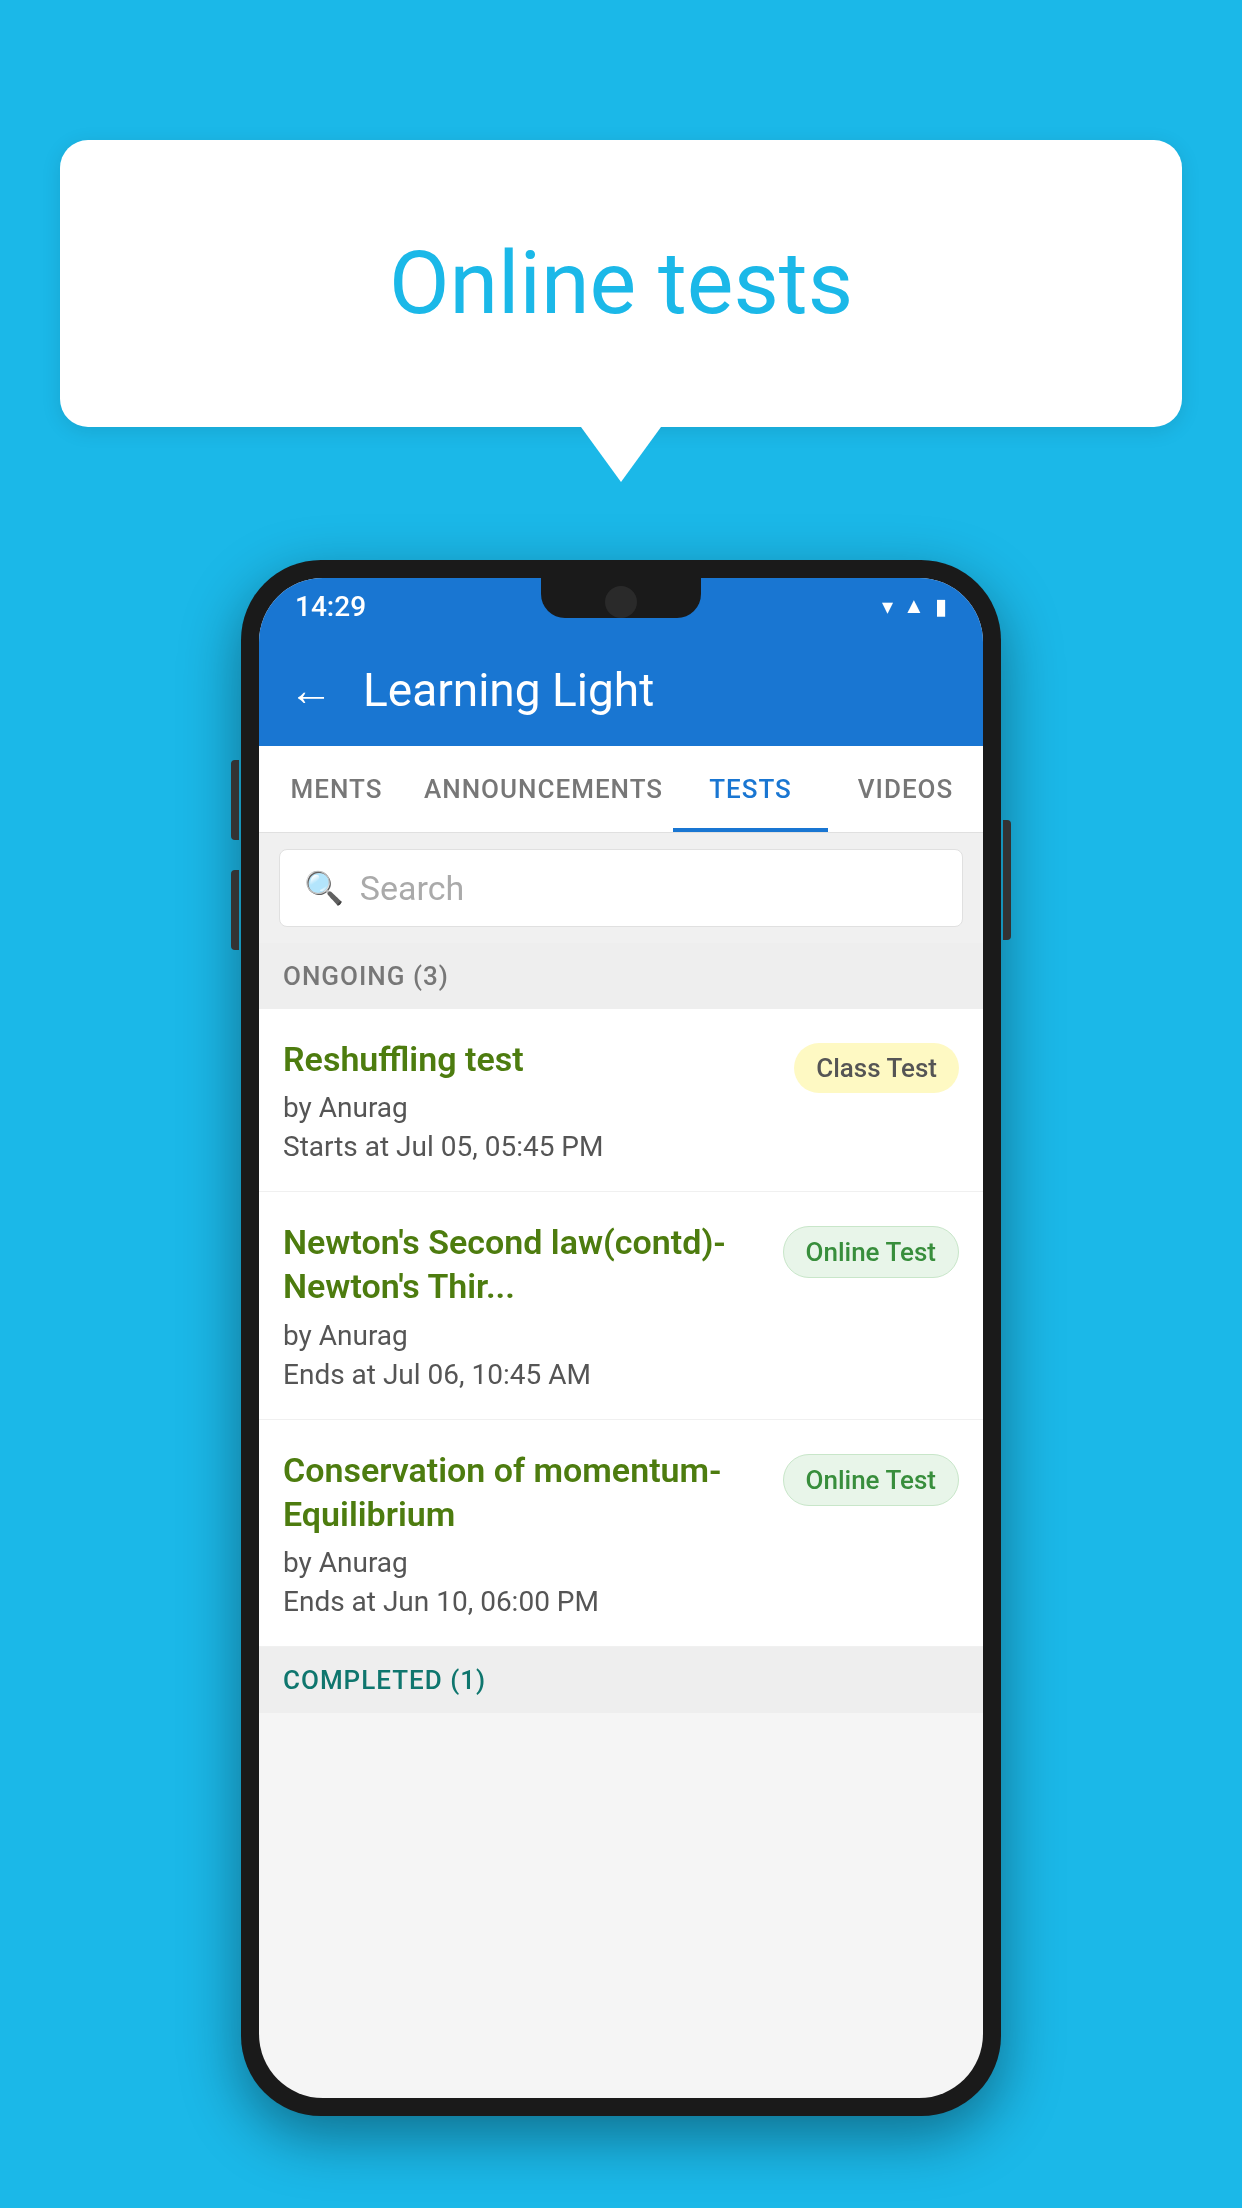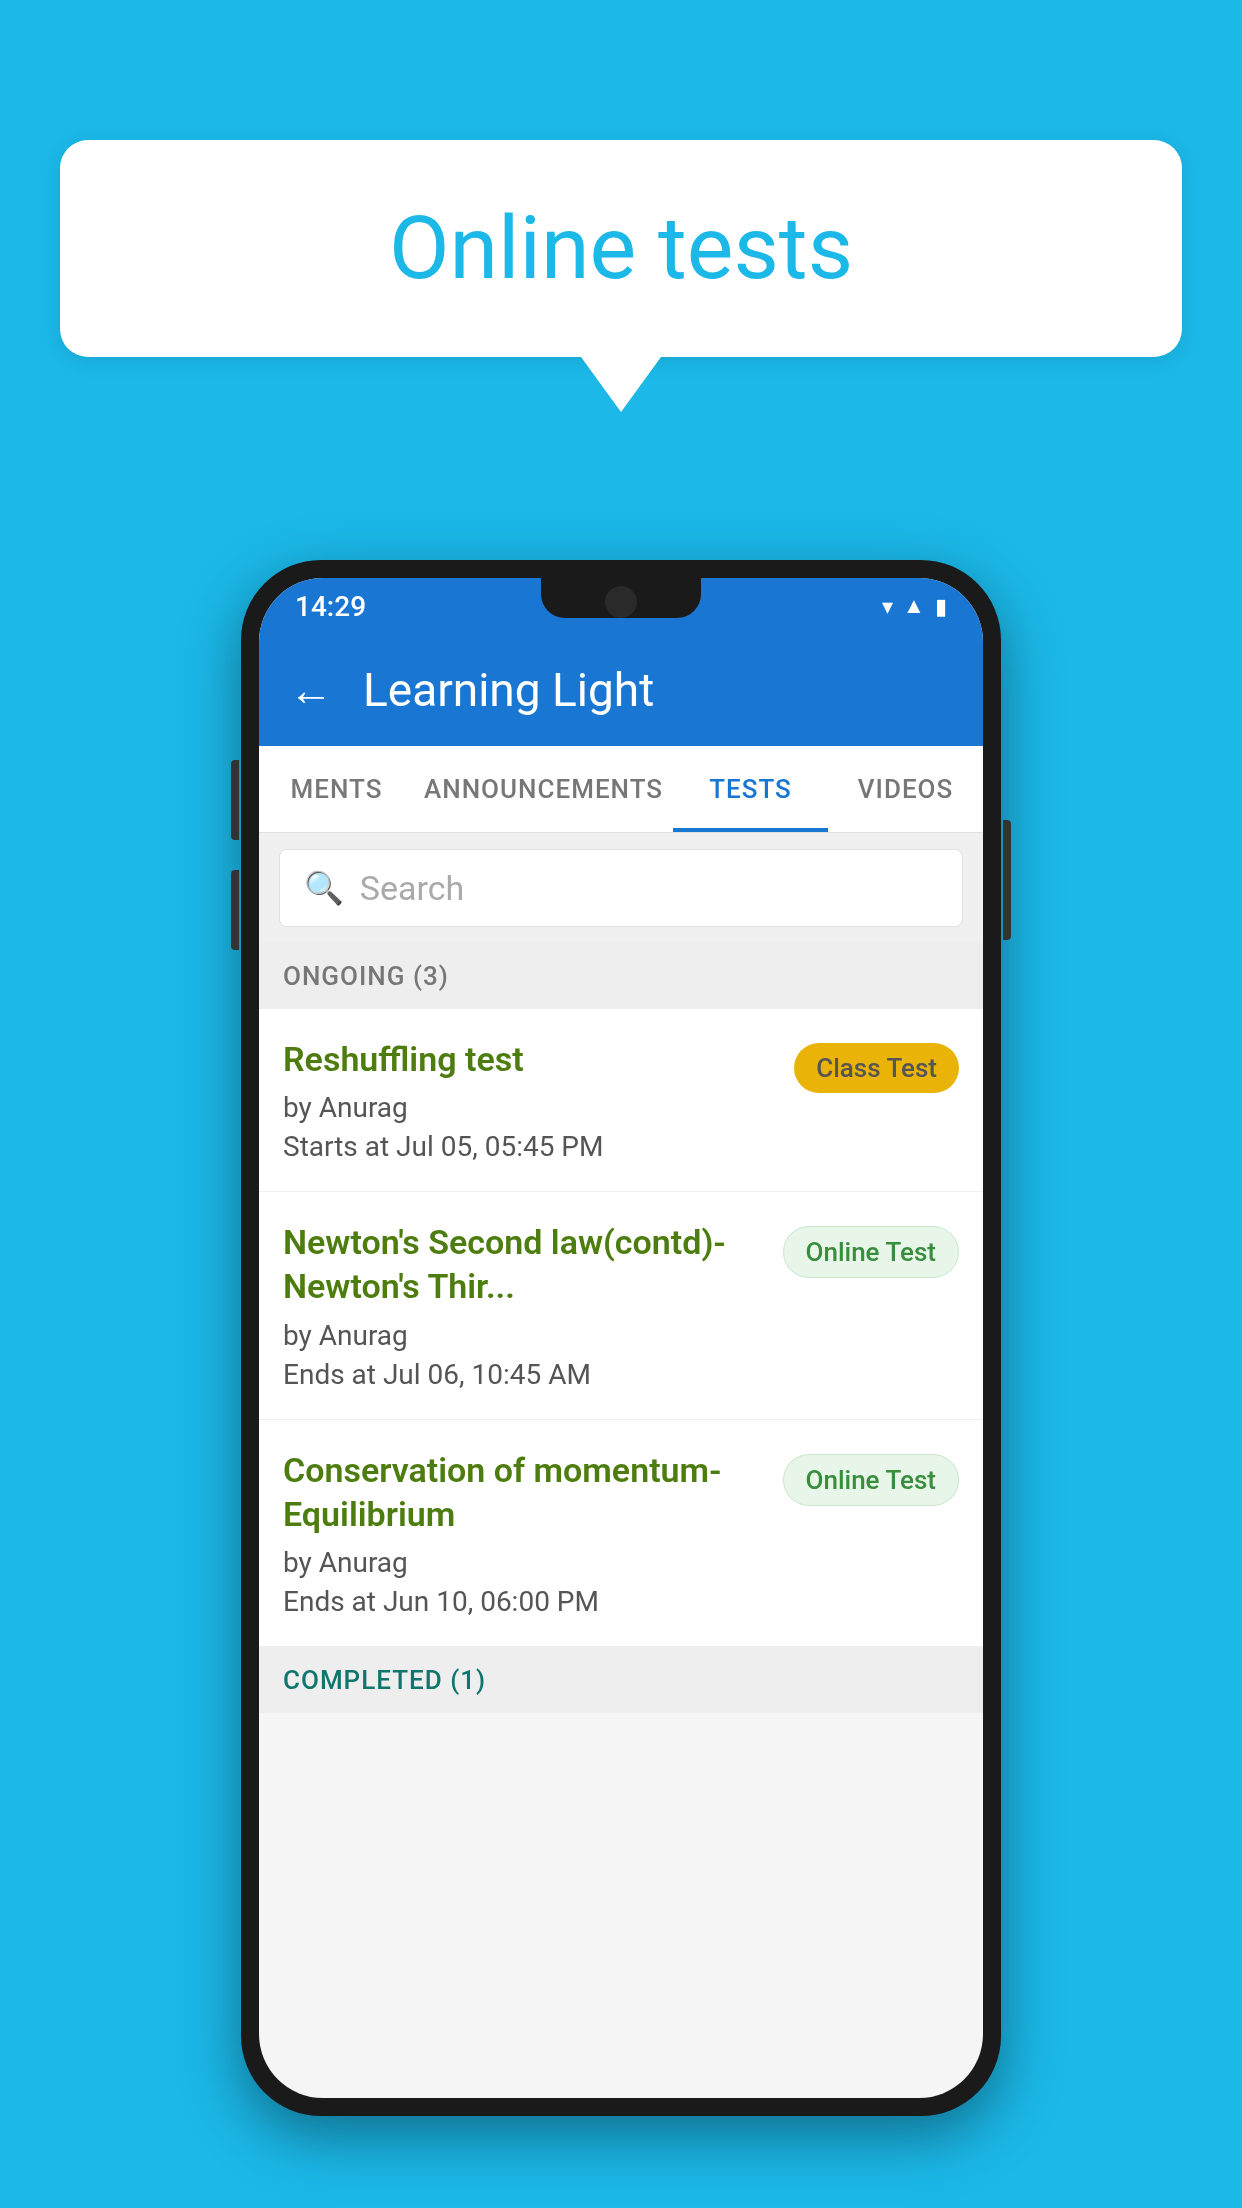--- a/index.html
+++ b/index.html
@@ -18,21 +18,21 @@
       top: 140px;
       left: 60px;
       right: 60px;
       display: flex;
       flex-direction: column;
       align-items: center;
     }
     .speech-bubble {
       background: #fff;
       border-radius: 28px;
-      padding: 60px 80px;
+      padding: 95px 80px;
       text-align: center;
       box-shadow: 0 4px 20px rgba(0,0,0,0.1);
       width: 100%;
     }
     .speech-bubble-title {
       font-size: 88px;
       font-weight: 400;
       color: #1BB8E8;
       line-height: 1.1;
     }
@@ -240,21 +240,21 @@
     .test-badge {
       border-radius: 40px;
       padding: 10px 22px;
       font-size: 26px;
       font-weight: 500;
       white-space: nowrap;
       margin-top: 6px;
       flex-shrink: 0;
     }
     .badge-class {
-      background: #eab308;
+      background: #fef9c3;
       color: #555;
     }
     .badge-online {
       background: #e8f5e9;
       color: #388e3c;
       border: 1px solid #c8e6c9;
     }
 
     
     .completed-section {

